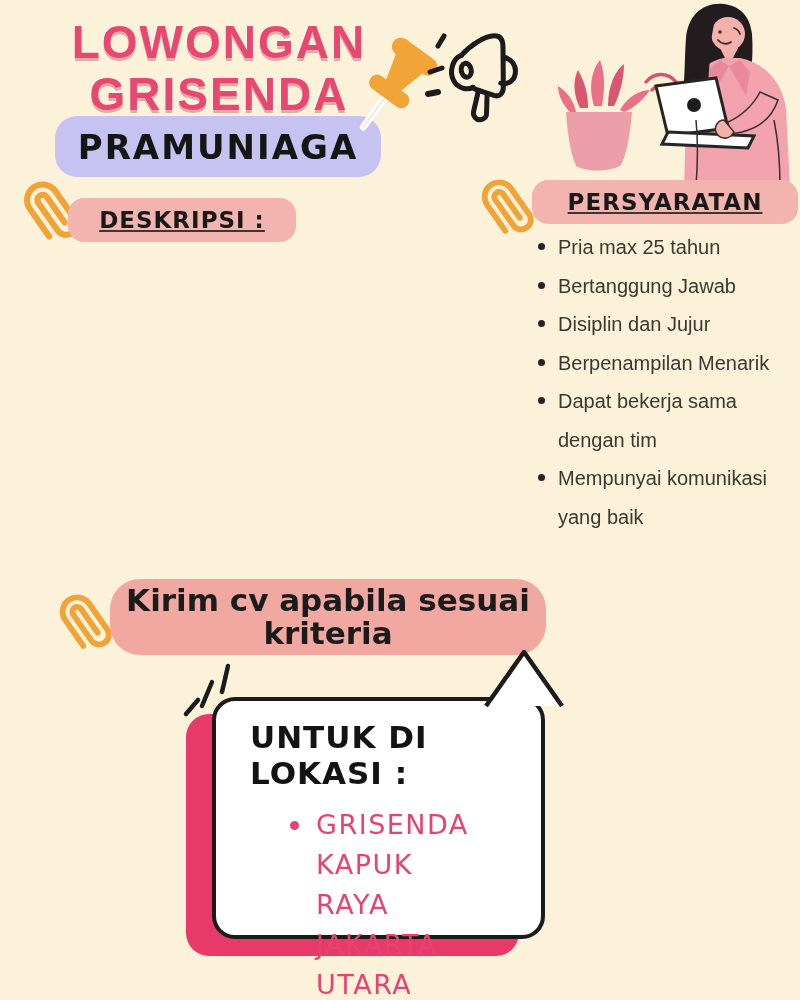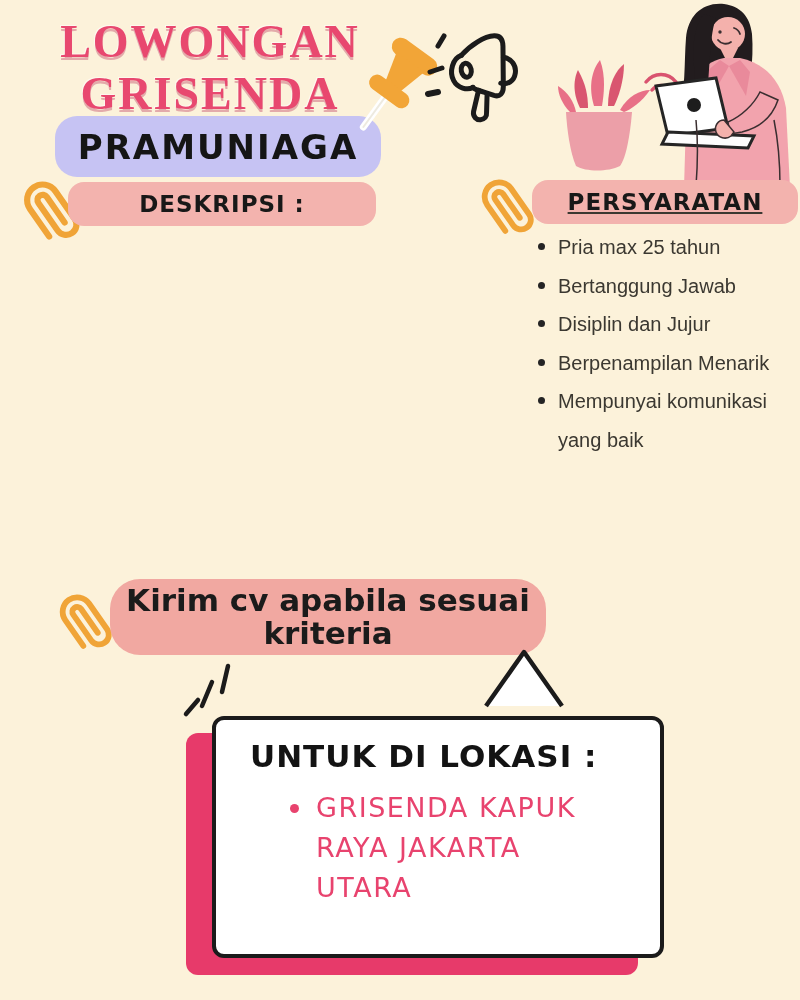--- a/index.html
+++ b/index.html
@@ -6,23 +6,23 @@
   .page{
     position:relative;
     width:800px;height:1000px;
     background:#FCF2DA;
     overflow:hidden;
     font-family:"Liberation Sans", sans-serif;
     color:#3B3831;
   }
   
   .title{
-    position:absolute;left:35px;top:16px;width:350px;
+    position:absolute;left:44px;top:16px;width:350px;
     text-align:center;
-    font-family:Liberation Serif, serif;
+    font-family:Liberation Sans, sans-serif;
     font-weight:bold;
     font-size:46px;line-height:52px;letter-spacing:2px;
     color:#E8486F;
     text-shadow:0 3px 0 rgba(180,38,80,.35), -1px -1px 0 rgba(255,255,255,.55);
   }
   .position-box{
     position:absolute;left:55px;top:116px;width:326px;height:61px;
     background:#C6C3F3;border-radius:22px;
     display:flex;align-items:center;justify-content:center;
   }
@@ -32,21 +32,21 @@
   }
   
   .sec-header{
     position:absolute;height:44px;background:#F3B3AE;border-radius:16px;
     display:flex;align-items:center;justify-content:center;
   }
   .sec-header span{
     font-family:"DejaVu Sans", sans-serif;font-weight:bold;
     font-size:23px;letter-spacing:1px;color:#181818;
   }
-  #deskripsi-header{left:68px;top:182px;width:308px;}
+  #deskripsi-header{left:68px;top:198px;width:228px;text-decoration:underline;}
   #persyaratan-header{left:532px;top:180px;width:266px;text-decoration:underline;}
   
   ul.blist{list-style:none;margin:0;padding:0;position:absolute;}
   ul.blist li{
     position:relative;padding-left:23px;
     font-size:20px;white-space:pre-line;
   }
   ul.blist li::before{
     content:"";position:absolute;left:3px;top:13px;
     width:7px;height:7px;border-radius:50%;background:#242424;
@@ -61,22 +61,22 @@
     position:absolute;left:110px;top:579px;width:436px;height:76px;
     background:#F1A8A1;border-radius:30px;
     display:flex;align-items:center;justify-content:center;text-align:center;
   }
   .cta-banner span{
     font-family:"DejaVu Sans", sans-serif;font-weight:bold;
     font-size:31px;line-height:33px;color:#1b1b1b;white-space:pre-line;
   }
   
   .bubble{
-    position:absolute;left:212px;top:716px;width:452px;height:242px;
-    background:#ffffff;border:4.5px solid #1b1b1b;border-radius:12px;
+    position:absolute;left:212px;top:697px;width:333px;height:242px;
+    background:#ffffff;border:4.5px solid #1b1b1b;border-radius:23px;
     box-shadow:-26px 17px 0 #E73A6A;
     box-sizing:border-box;
     padding:18px 30px 0 34px;
   }
   .bubble-tail{position:absolute;left:478px;top:646px;z-index:3;}
   .bubble-heading{
     font-family:"DejaVu Sans", sans-serif;font-weight:bold;
     font-size:31px;letter-spacing:1px;color:#131313;
     margin:0 0 14px 0;
   }
@@ -198,20 +198,22 @@
 
   <div class="sec-header" id="persyaratan-header">
     <span>PERSYARATAN</span>
   </div>
 
   <ul class="blist" id="persyaratan-list">
     <li>Pria max 25 tahun</li>
     <li>Bertanggung Jawab</li>
     <li>Disiplin dan Jujur</li>
     <li>Berpenampilan Menarik</li>
+    <li>Dapat bekerja sama
+dengan tim</li>
     <li>Mempunyai komunikasi
 yang baik</li>
   </ul>
 
   <svg class="deco" style="left:56px;top:592px;" width="58" height="62" viewBox="0 0 24 24">
     <g transform="rotate(100 12 12)">
       <path d="M21.44 11.05l-9.19 9.19a6 6 0 0 1-8.49-8.49l9.19-9.19a4 4 0 0 1 5.66 5.66l-9.2 9.19a2 2 0 0 1-2.83-2.83l8.49-8.48" fill="none" stroke="#F0A437" stroke-width="2.4" stroke-linecap="round" stroke-linejoin="round"></path>
     </g>
   </svg>
 

